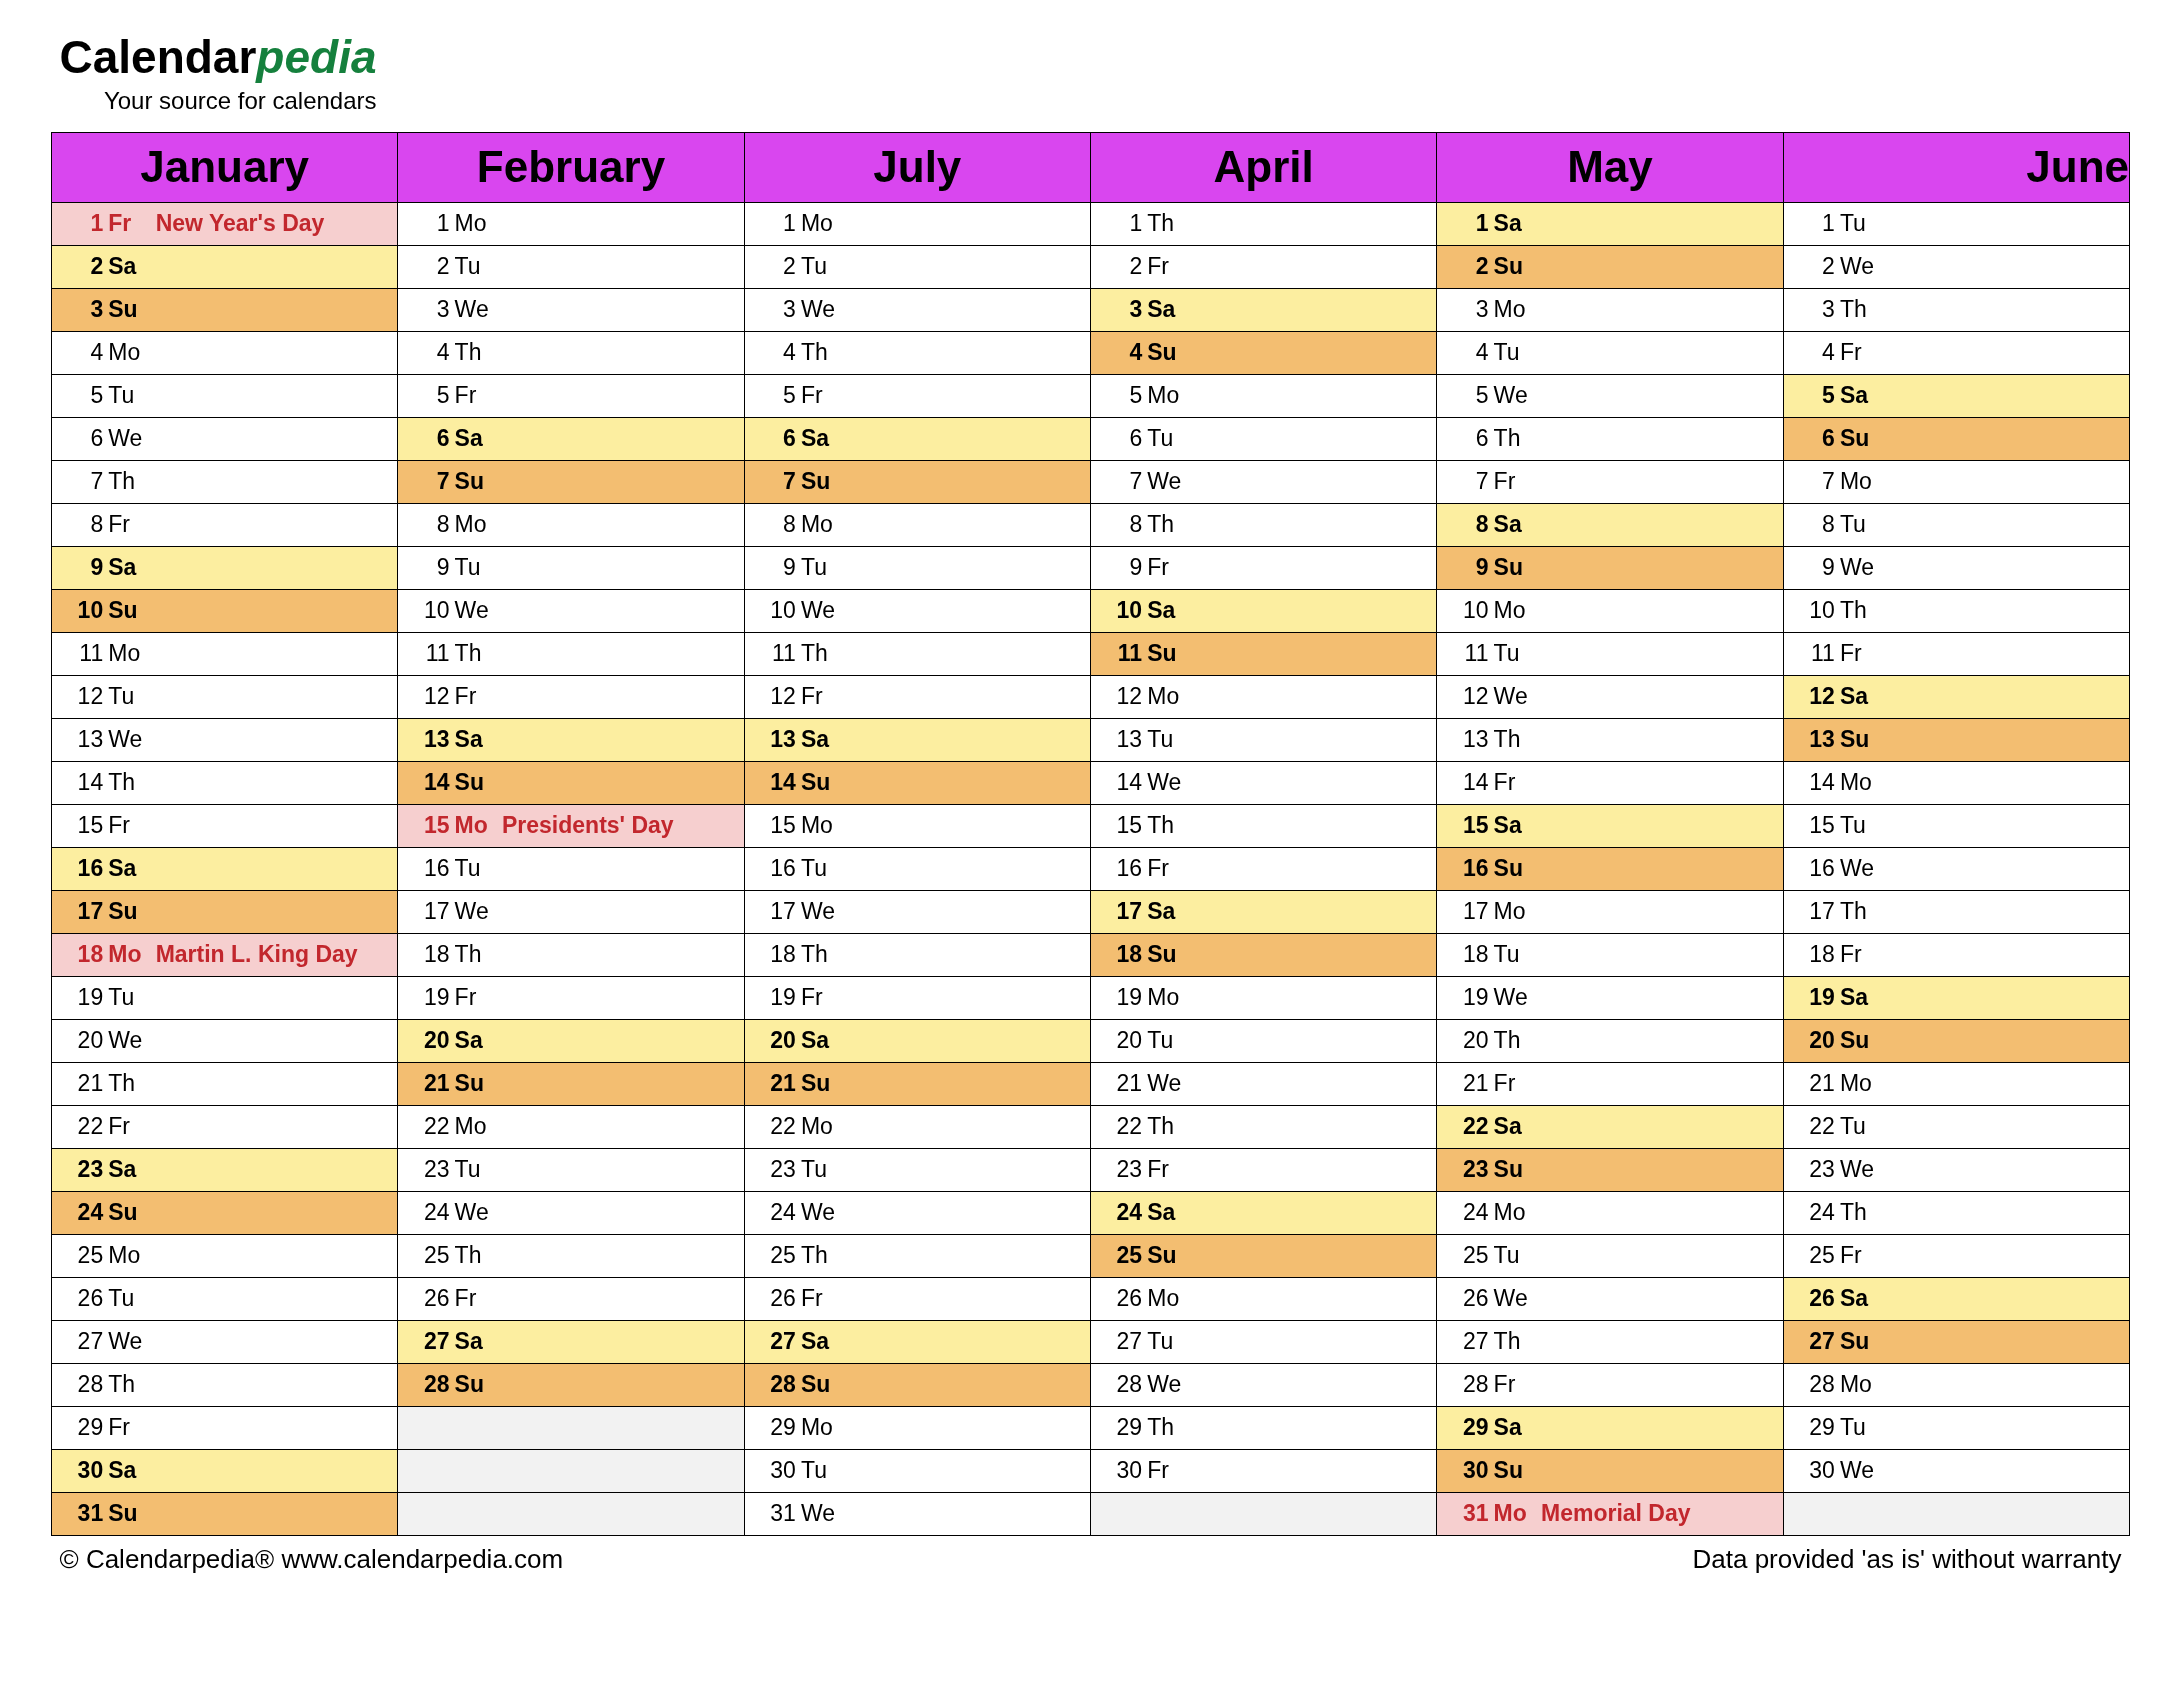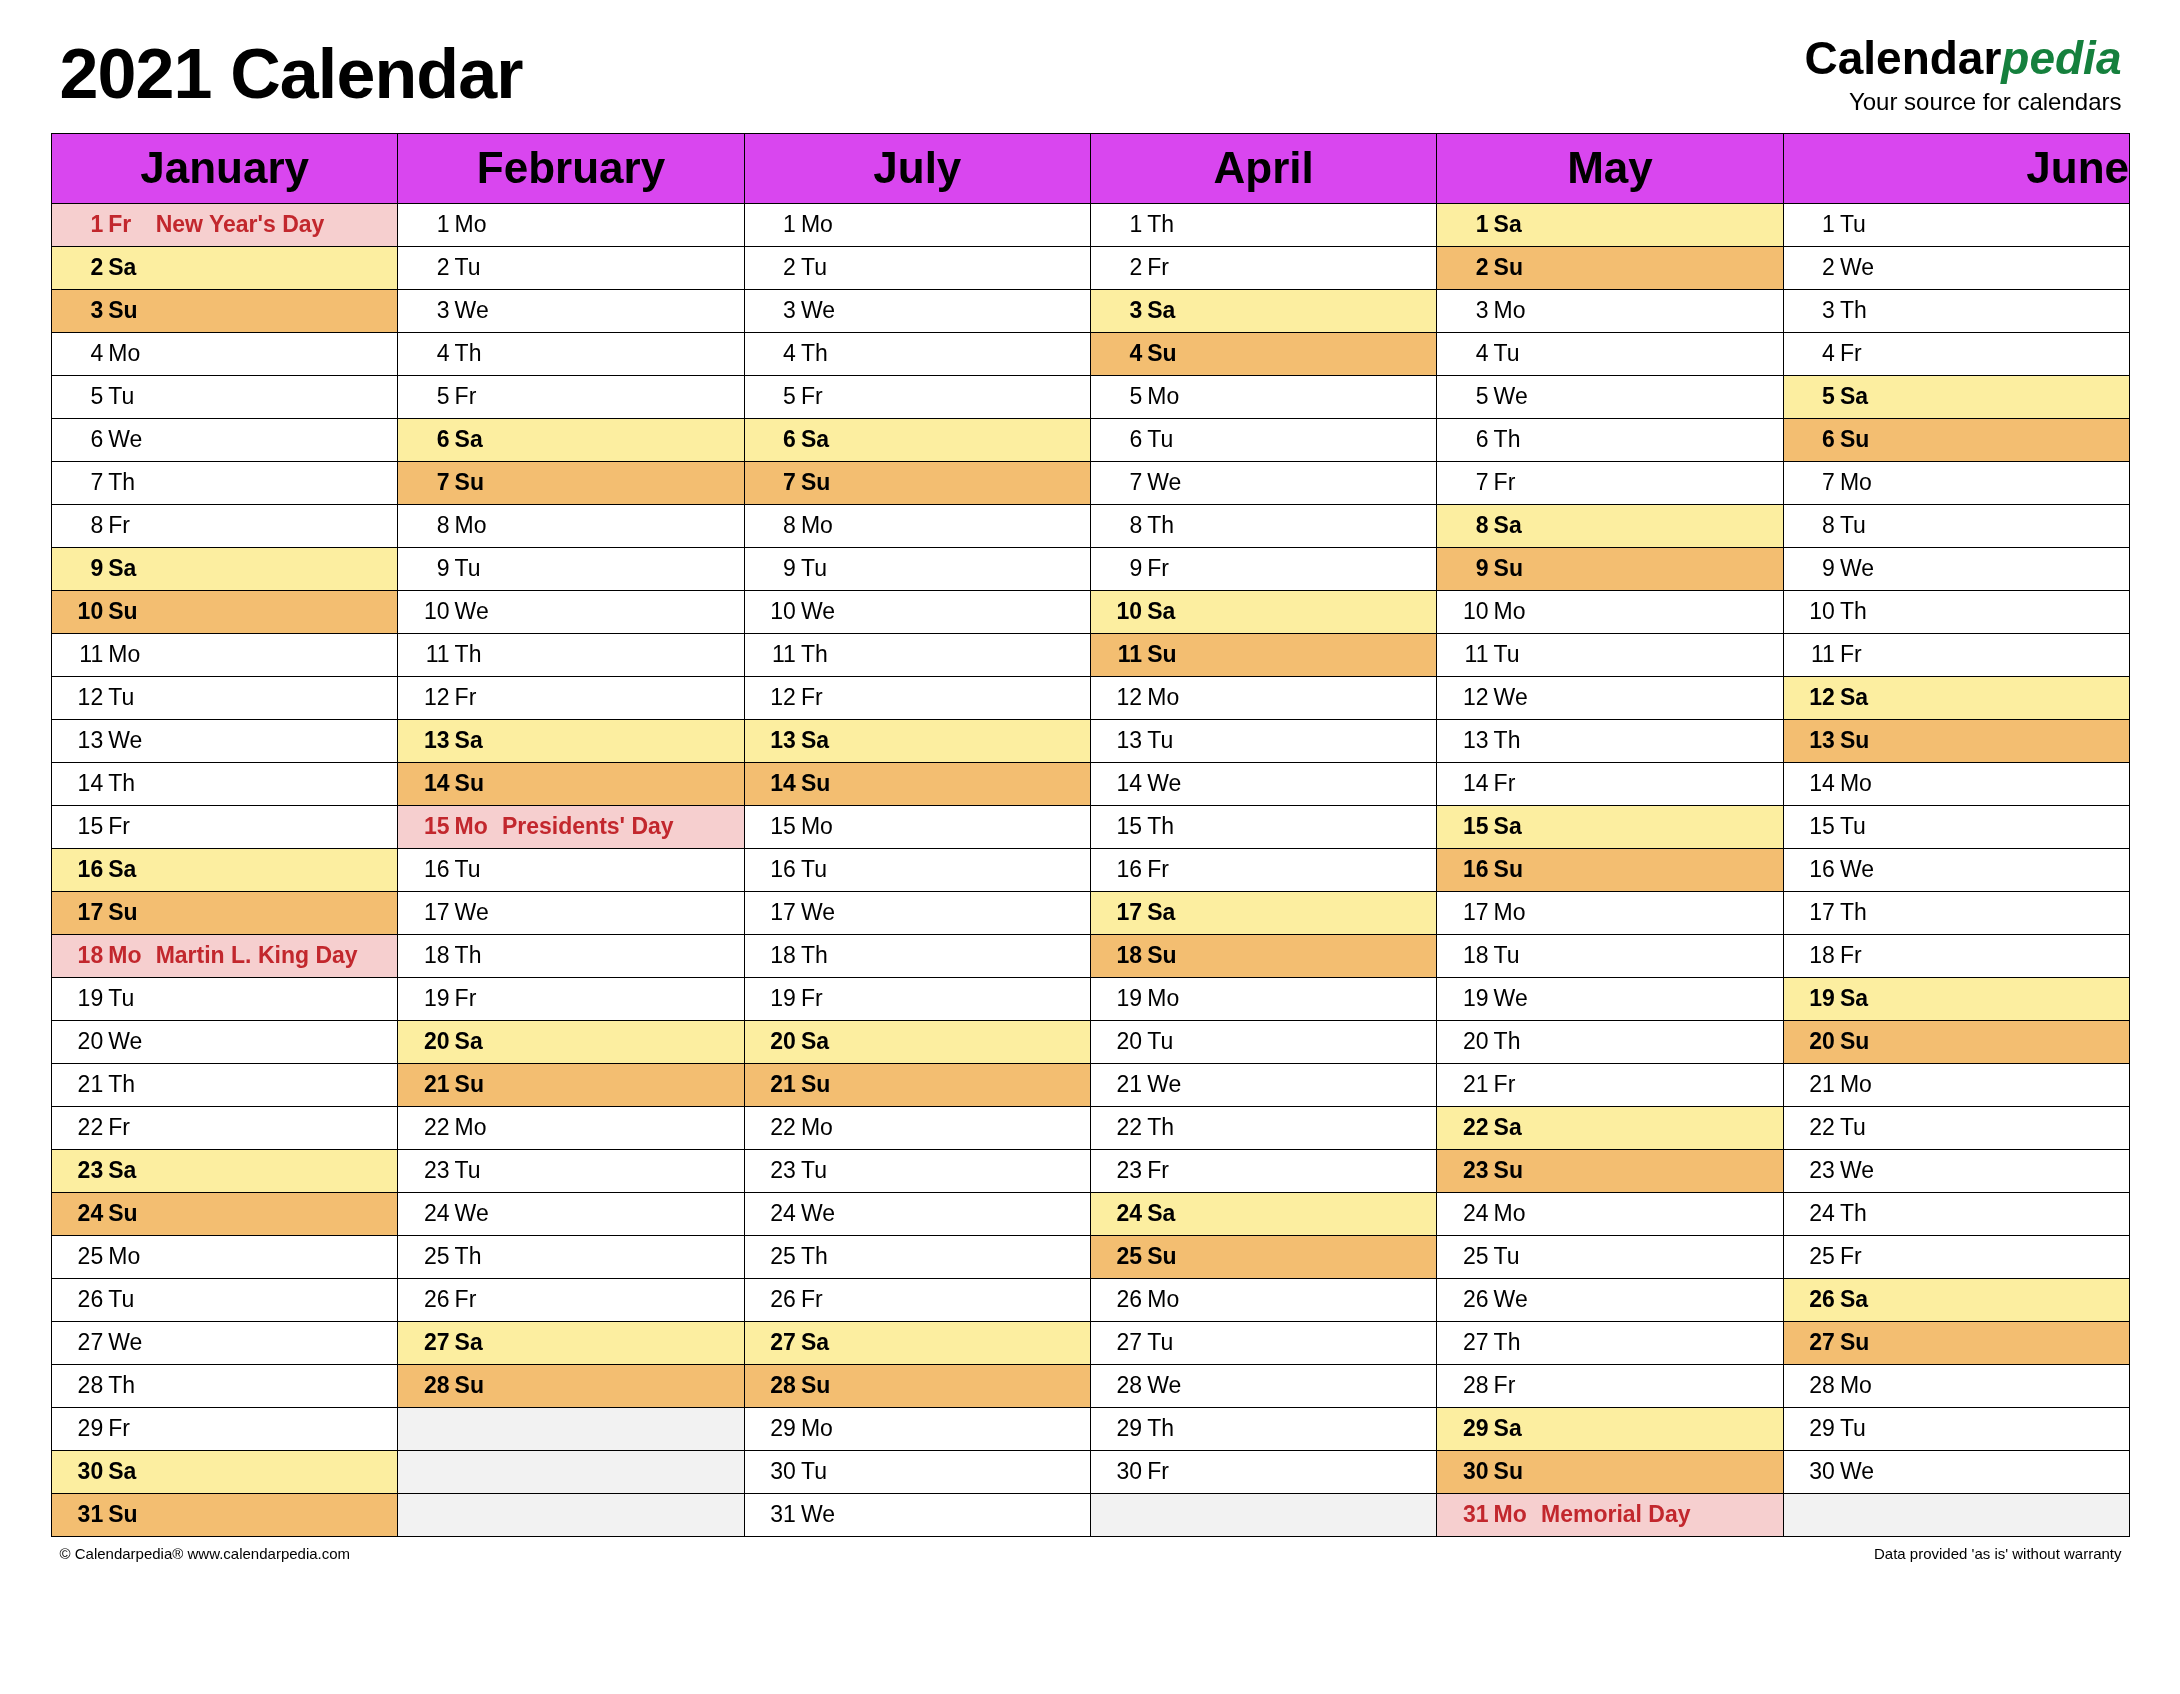--- a/index.html
+++ b/index.html
@@ -68,29 +68,28 @@
   .cell .daynum { width: 41px; text-align: right; padding-right: 5.1px; }
   .cell .dow { width: 44px; }
   .cell .ev { flex: 1; padding-left: 3.4px; }
   .sat  { background: #fceea0; font-weight: 700; }
   .sun  { background: #f3be71; font-weight: 700; }
   .hol  { background: #f6cfcf; color: #c2272d; font-weight: 700; }
   .empty { background: #f2f2f2; }
   .footer {
     display: flex;
     justify-content: space-between;
-    font-size: 15px;
+    font-size: 26px;
     padding: 8.5px 8.5px 0 8.5px;
   }
 </style>
 </head>
 <body>
 
 <div class="header">
-  <div class="title">2021 Calendar</div>
   <div class="logo">
     <div class="logo-top">
       <span>Calendar</span><span class="accent">pedia</span>
     </div>
     <div class="logo-sub">Your source for calendars</div>
   </div>
 </div>
 
 <table class="cal">
   <thead>

